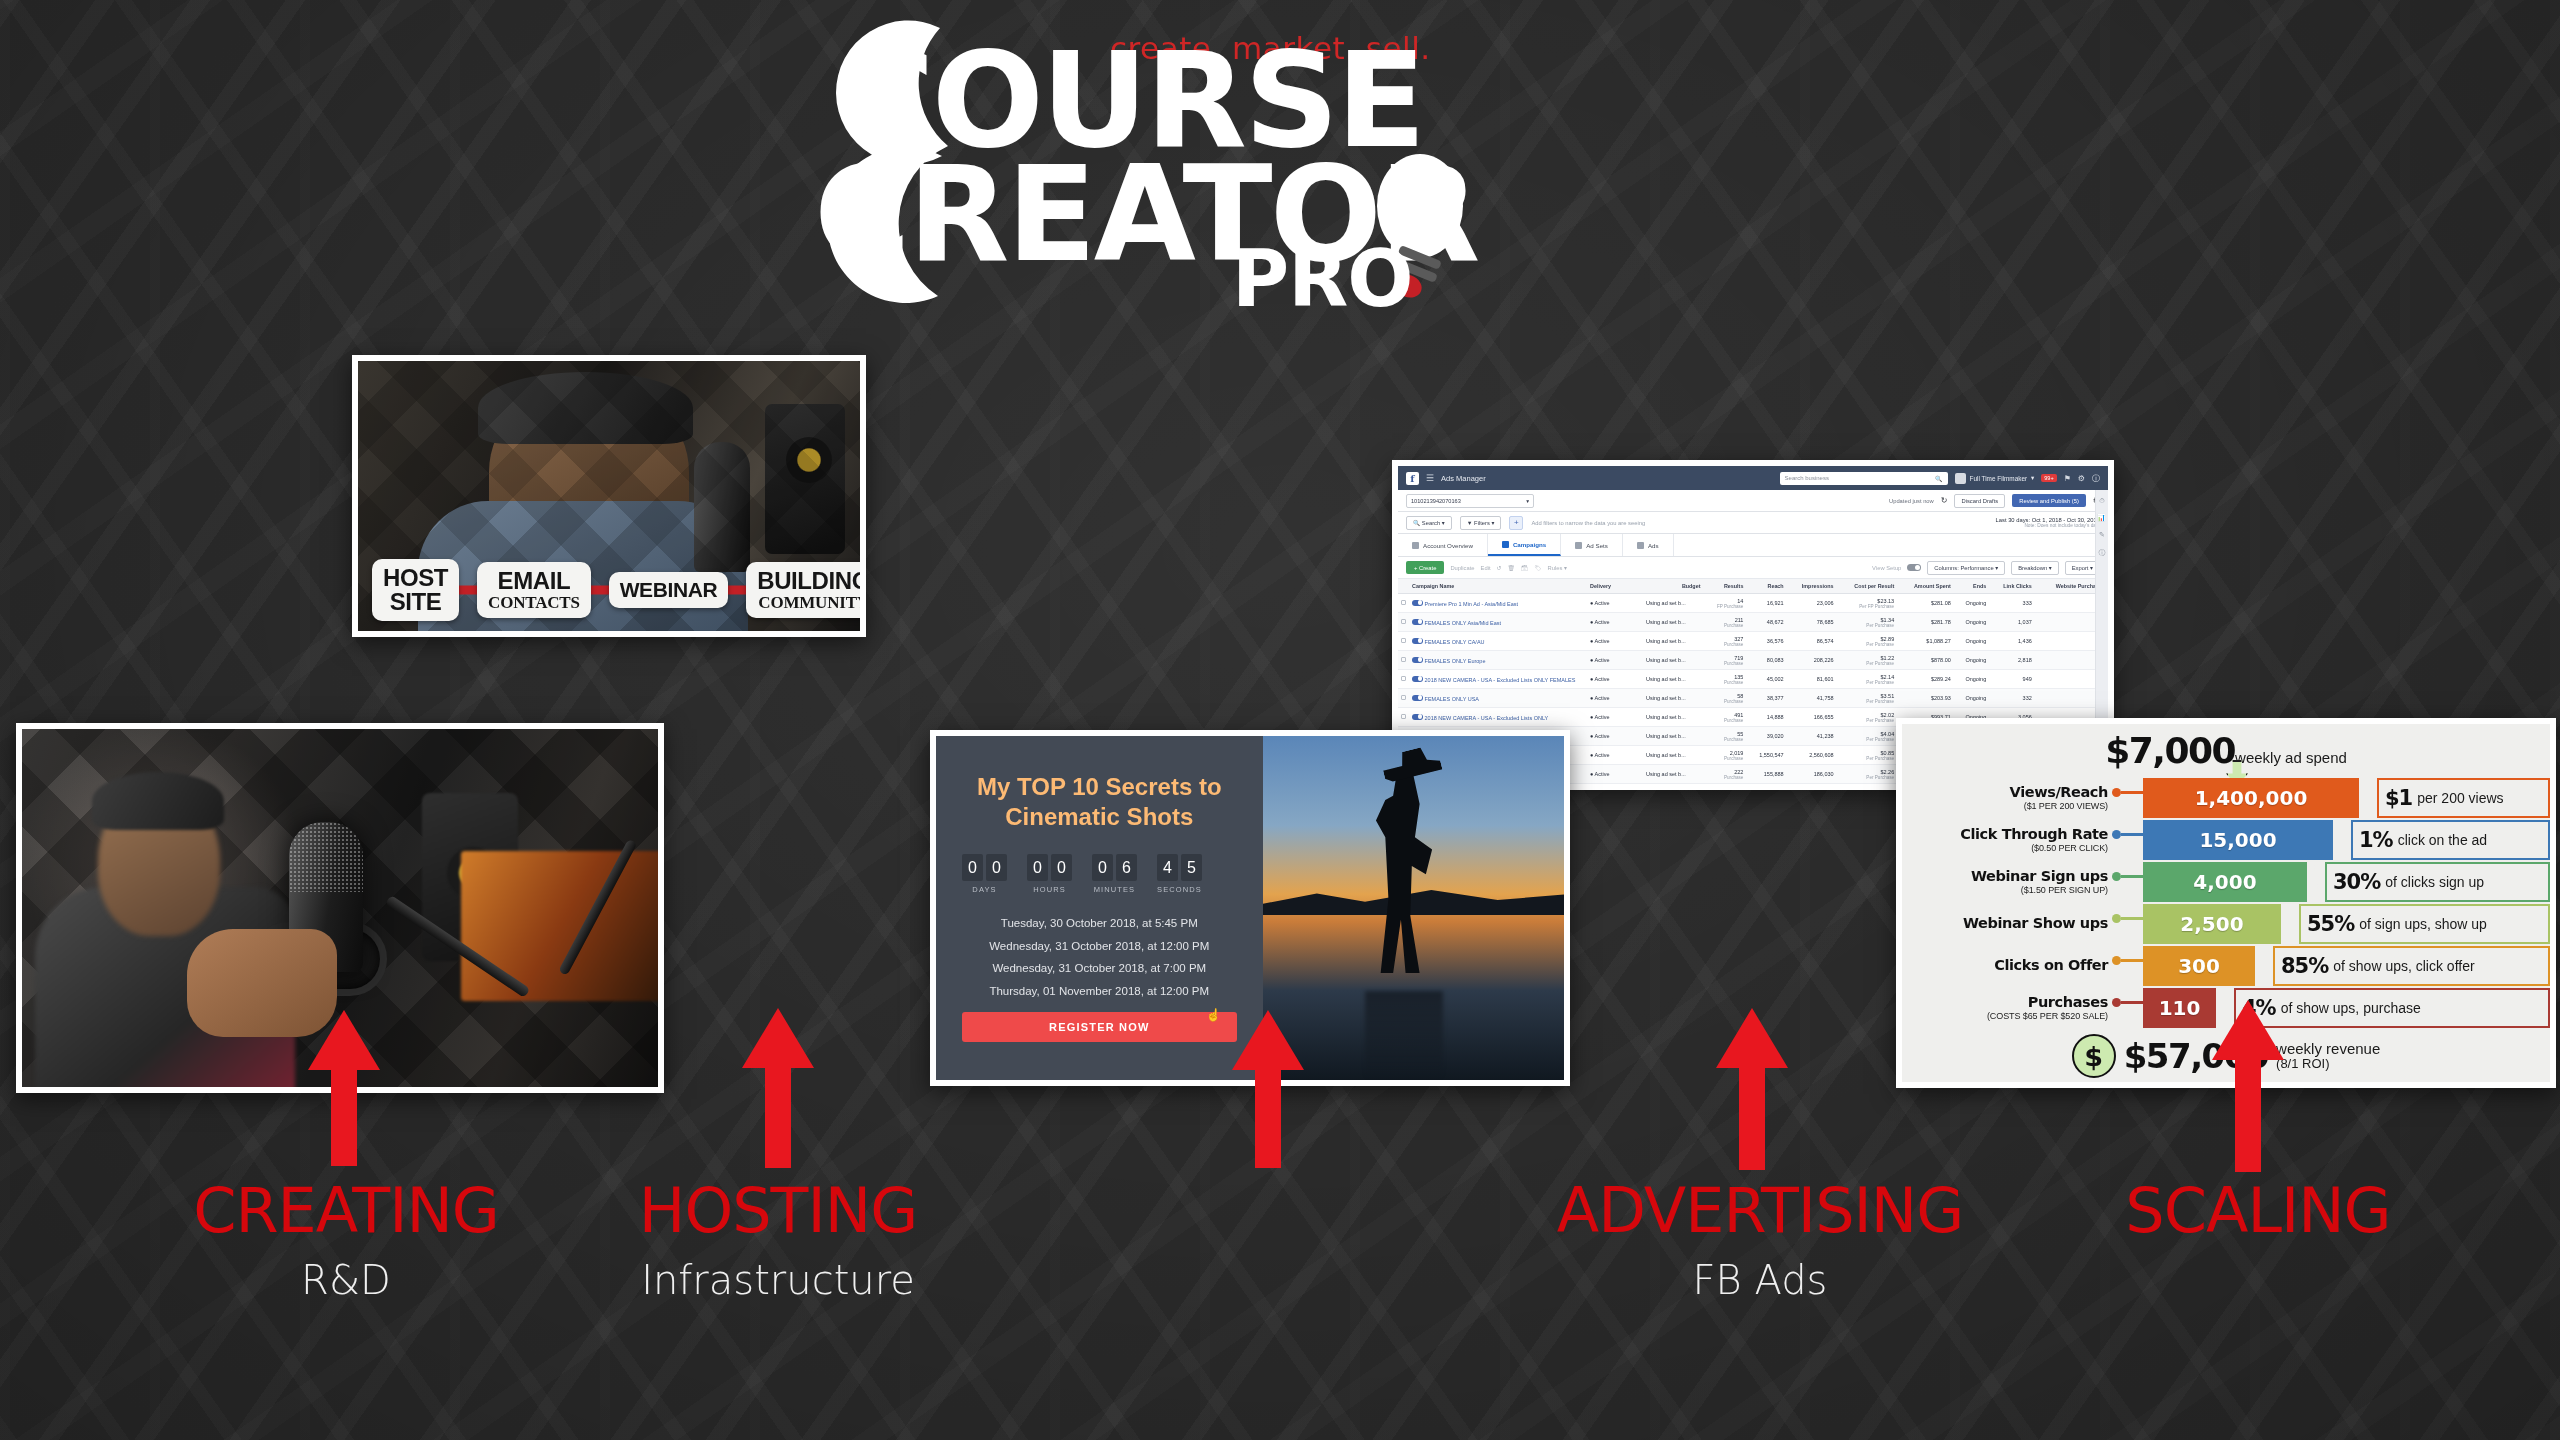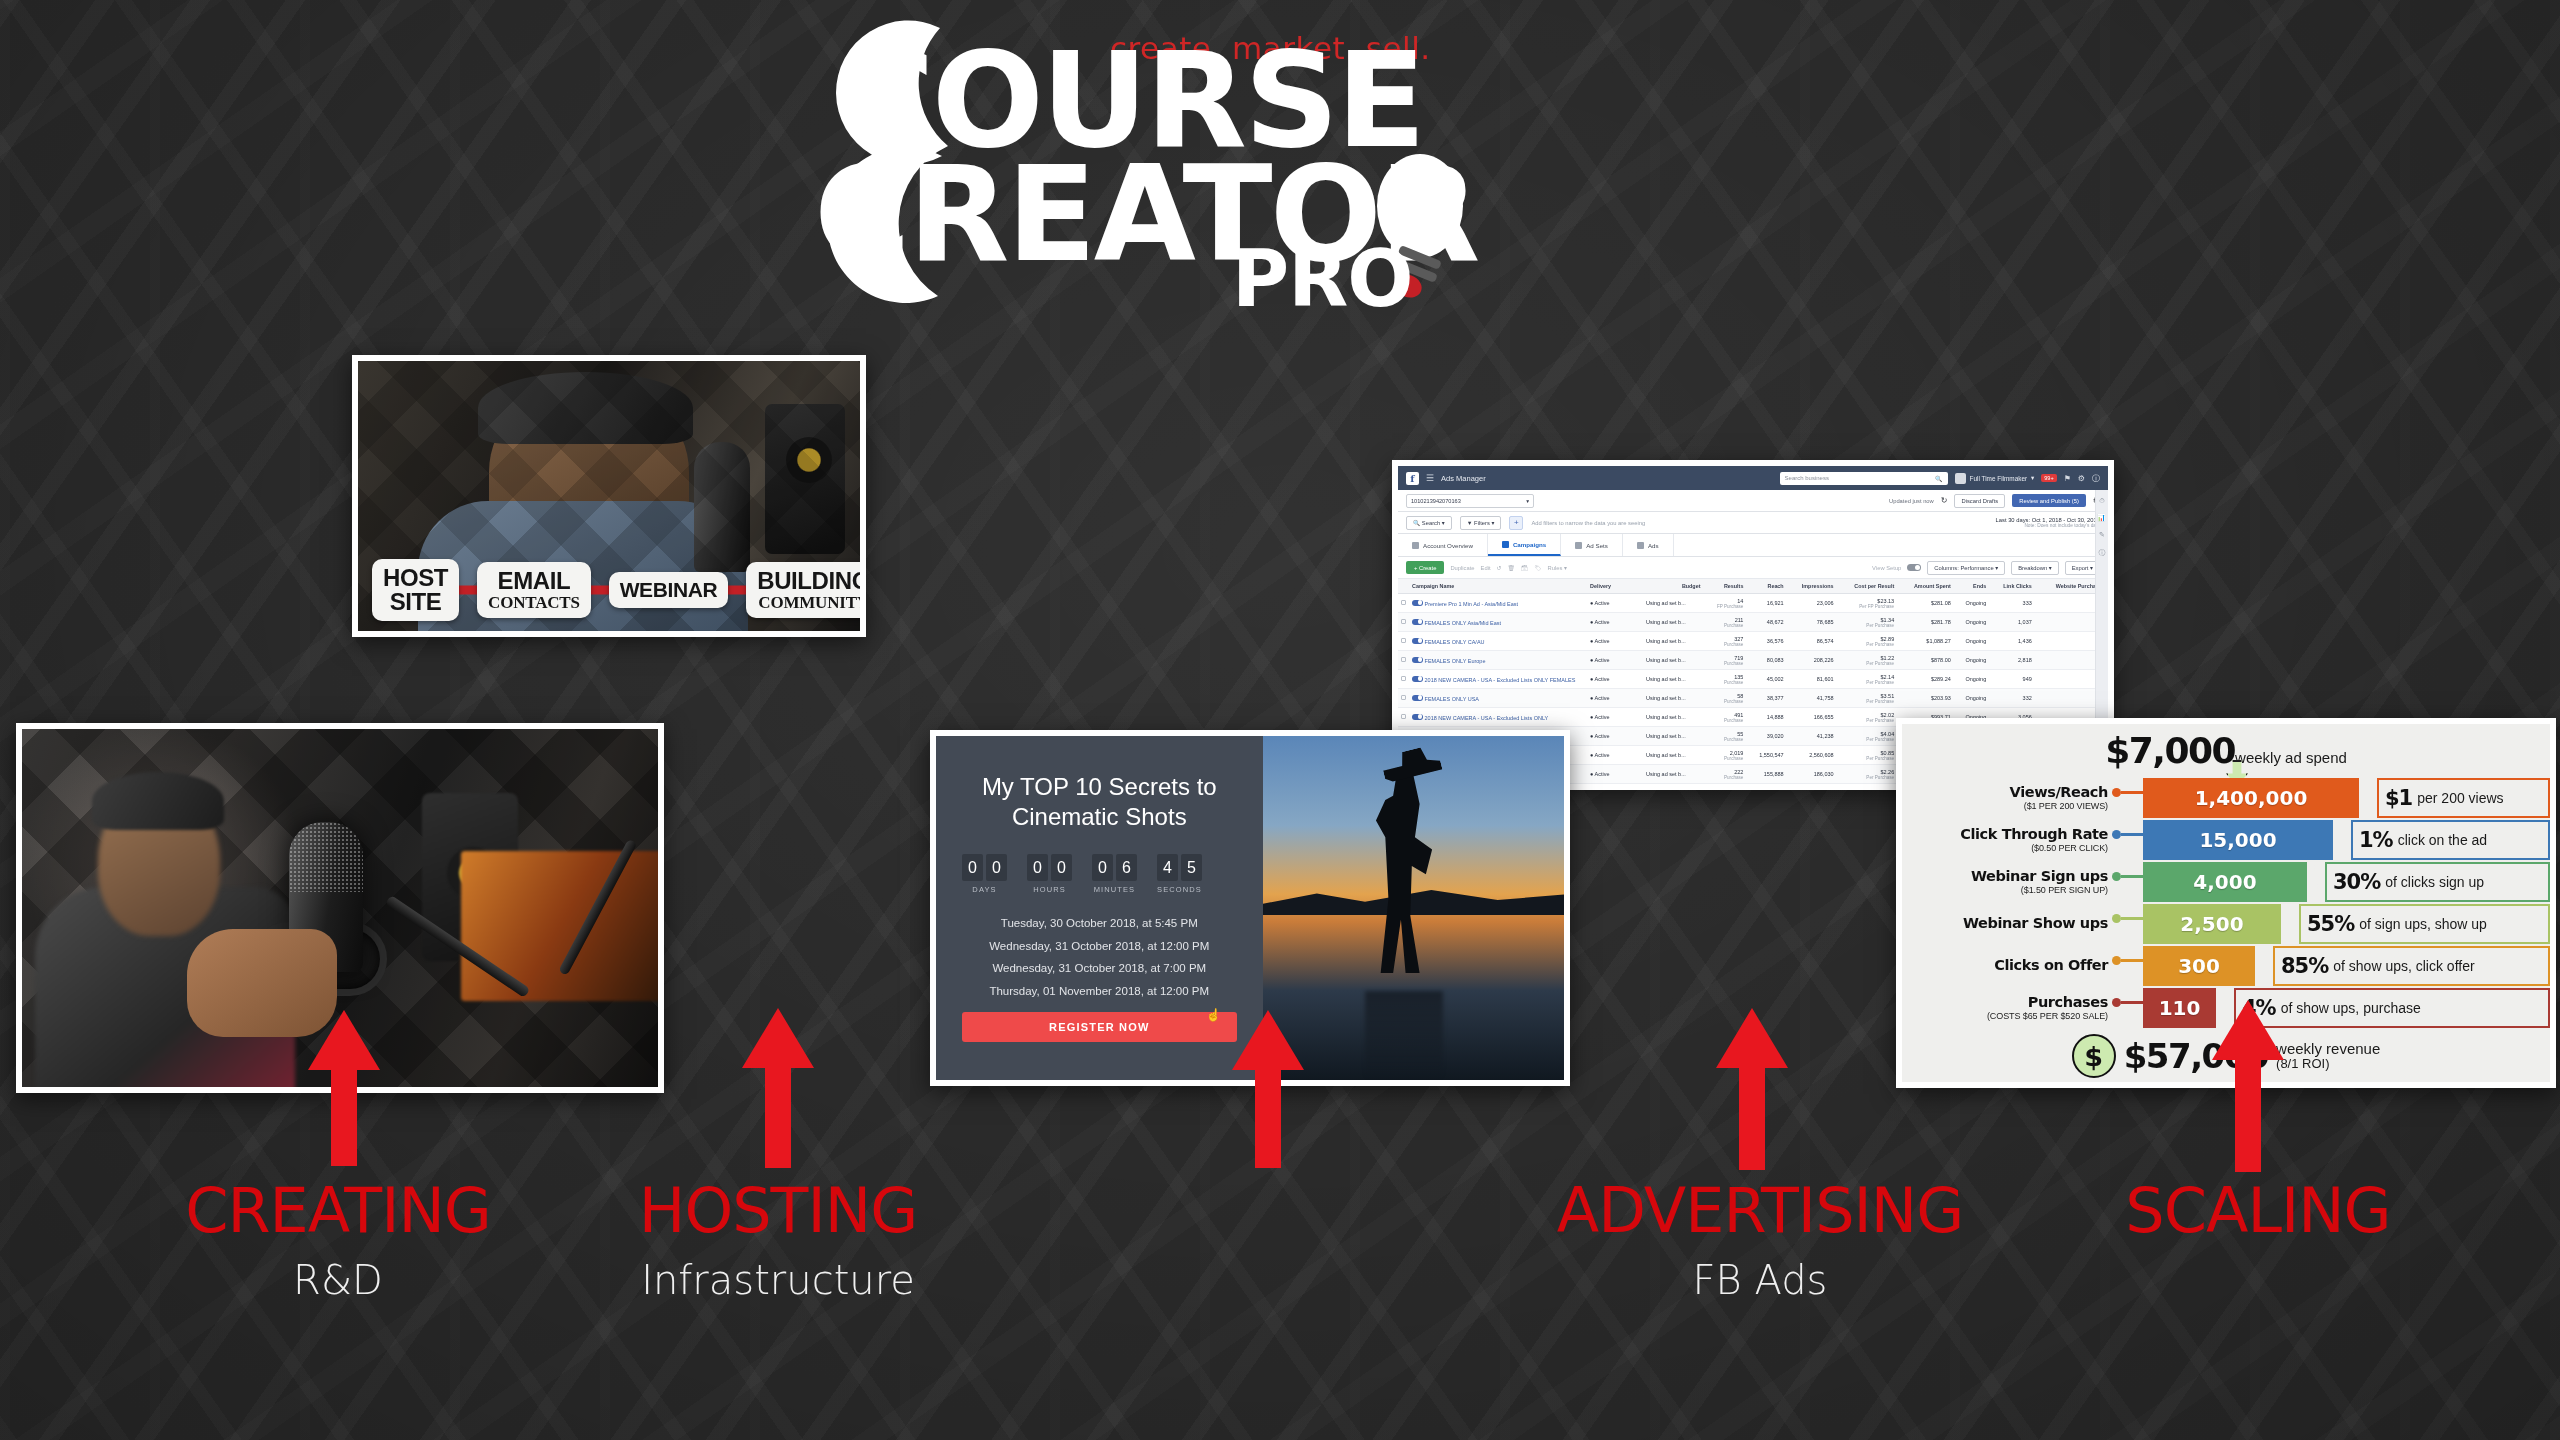--- a/index.html
+++ b/index.html
@@ -197,22 +197,22 @@
   .chip.single .l1{ font-size:21px; }
 
   
   #card-marketing { left:930px; top:730px; width:640px; height:356px; z-index:5; }
   .webinar{ display:flex; width:100%; height:100%; }
   .webinar-left{
     width:52%; background:#434a55; padding:26px 26px 0 26px; color:#fff;
     display:flex; flex-direction:column;
   }
   .webinar-title{
-    font-size:24px; font-weight:400; line-height:1.26; text-align:center;
-    margin-top:10px; color:#ffffff;
+    font-size:24px; font-weight:700; line-height:1.26; text-align:center;
+    margin-top:10px; color:#fdba74;
   }
   .countdown{ display:flex; gap:20px; margin:22px 0 0 0; justify-content:flex-start;}
   .cd-group{ text-align:center; }
   .cd-digits{ display:flex; gap:3px; }
   .cd-digit{
     width:21px; height:27px; background:#333942; color:#fff;
     display:flex; align-items:center; justify-content:center;
     font-size:16px; border-radius:2px;
   }
   .cd-label{ font-size:7.5px; letter-spacing:1.1px; color:#b9bec6; margin-top:4px;}
@@ -951,21 +951,21 @@
   <div class="uparrow" style="left:1716px; top:1008px; width:72px; height:162px;">
       <div class="head"></div>
       <div class="shaft" style="height:106px;"></div>
     </div>
   <div class="uparrow" style="left:2212px; top:1000px; width:72px; height:172px;">
       <div class="head"></div>
       <div class="shaft" style="height:114px;"></div>
     </div>
 
   <div id="labels">
-    <div class="lblcol" style="left:138px; width:400px;">
+    <div class="lblcol" style="left:146px; width:400px;">
       <div class="lbl-main">CREATING</div>
       <div class="lbl-sub">R&amp;D</div>
     </div>
     <div class="lblcol" style="left:578px; width:400px;">
       <div class="lbl-main">HOSTING</div>
       <div class="lbl-sub">Infrastructure</div>
     </div>
     <div class="lblcol" style="left:1500px; width:520px;">
       <div class="lbl-main">ADVERTISING</div>
       <div class="lbl-sub">FB Ads</div>

